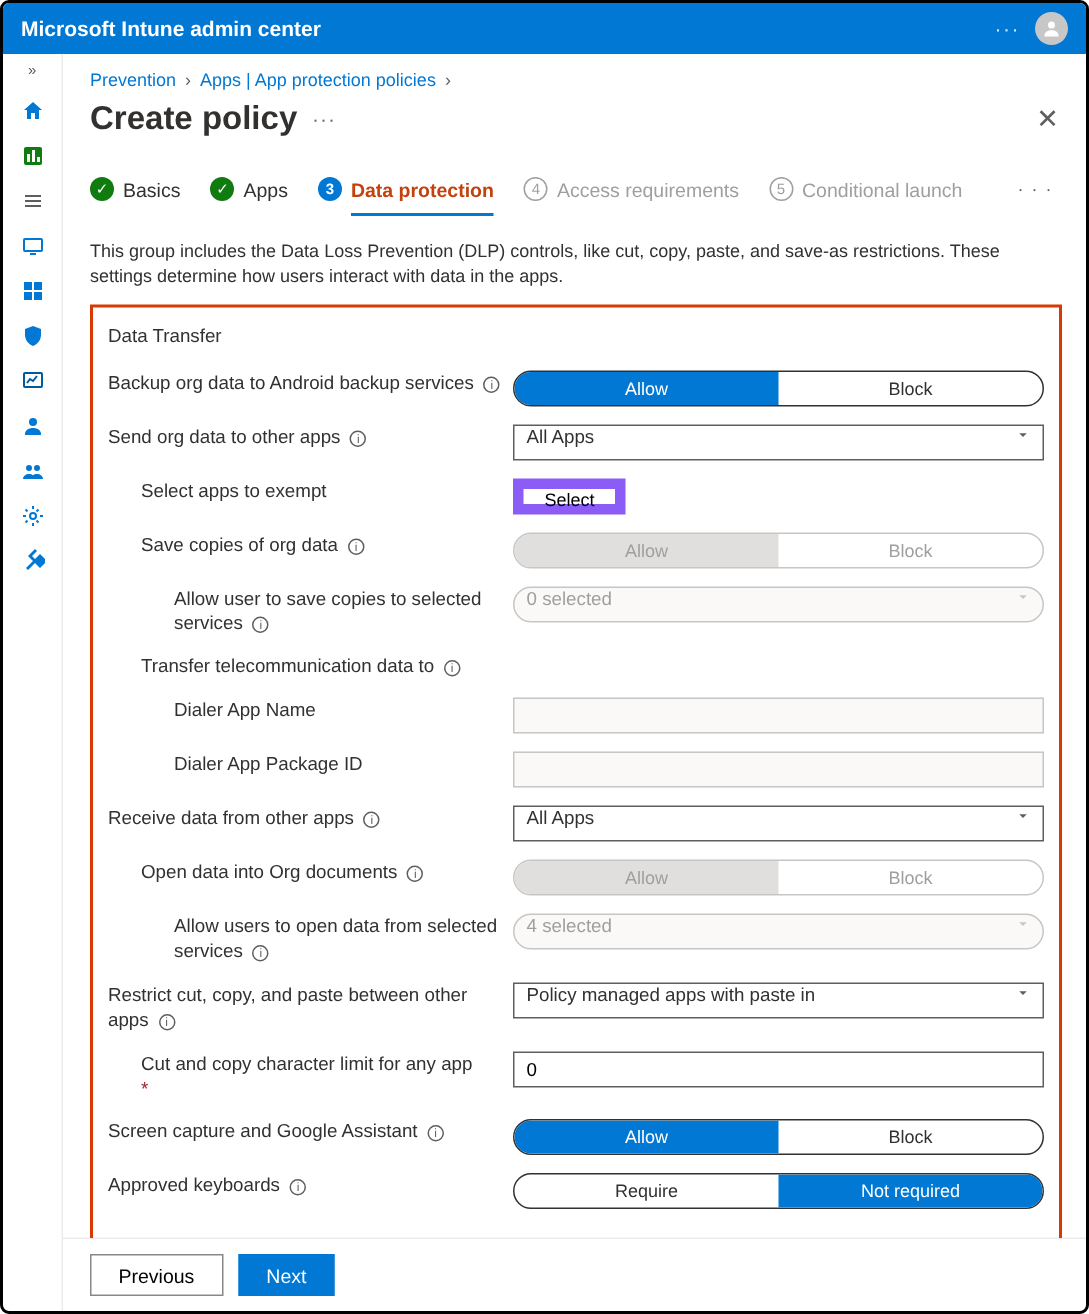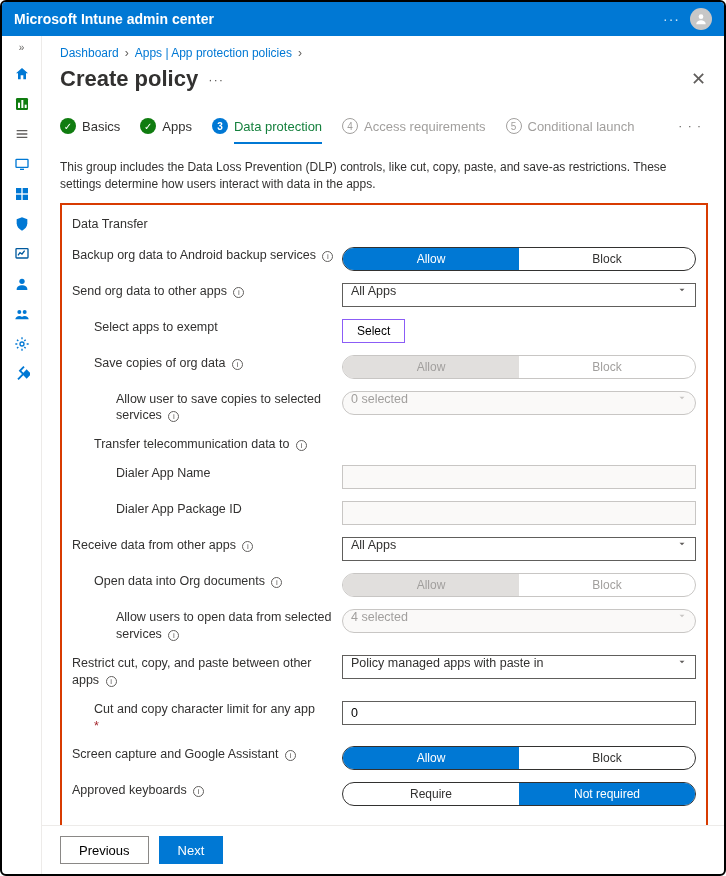--- a/index.html
+++ b/index.html
@@ -23,21 +23,21 @@
   .heading-row { display: flex; align-items: center; padding: 6px 18px 8px 18px; }
   .heading { font-size: 22px; font-weight: 600; color: #323130; }
   .heading-dots { margin-left: 10px; color: #605e5c; letter-spacing: 1px; }
   .close-x { margin-left: auto; font-size: 18px; color: #605e5c; cursor: pointer; }
   .content-scroll { flex: 1; overflow-y: auto; padding: 0 10px 0 18px; margin-right: 6px; }
   .steps { display: flex; align-items: center; gap: 20px; padding: 18px 0 10px 0; border-bottom: 1px solid #fff; }
   .step { display: flex; align-items: center; gap: 6px; font-size: 13px; }
   .step-circle { width: 16px; height: 16px; border-radius: 50%; display: inline-flex; align-items: center; justify-content: center; font-size: 10px; }
   .step.done .step-circle { background: #107c10; color: #fff; }
   .step.active .step-circle { background: #0078d4; color: #fff; font-weight: 700; }
-  .step.active .step-label { color: #15803d; font-weight: 400; border-bottom: 2px solid #0078d4; padding-bottom: 8px; margin-bottom: -10px;}
+  .step.active .step-label { color: #c2410c; font-weight: 700; border-bottom: 2px solid #0078d4; padding-bottom: 8px; margin-bottom: -10px;}
   .step.pending .step-circle { border: 1px solid #a19f9d; color: #a19f9d; background: #fff; }
   .step.pending .step-label { color: #a19f9d; }
   .steps-more { margin-left: auto; color: #605e5c; letter-spacing: 1px; font-size: 12px; padding-right: 6px; }
   .desc { font-size: 12px; color: #323130; padding: 14px 0 10px 0; line-height: 1.4; }
   .redbox { border: 2px solid #d83b01; padding: 6px 10px 14px 10px; }
   .section-title { font-weight: 400; font-size: 12.5px; padding: 6px 0 10px 0; }
   .row { display: flex; align-items: flex-start; padding: 6px 0; }
   .row .label { flex: 0 0 270px; font-size: 12.5px; color: #323130; padding-right: 8px; line-height: 1.35; }
   .row .label .info { display: inline-block; width: 11px; height: 11px; border: 1px solid #605e5c; border-radius: 50%; font-size: 8px; color: #605e5c; text-align: center; line-height: 10px; margin-left: 3px; }
   .row .label .req { color: #a4262c; }
@@ -50,21 +50,21 @@
   .pill.disabled { border-color: #c8c6c4; }
   .pill.disabled .half { color: #a19f9d; cursor: default; }
   .pill.disabled .half.sel { background: #e1dfdd; color: #a19f9d; }
   .select { width: 100%; height: 24px; border: 1px solid #605e5c; background: #fff; display: flex; padding: 0 8px; font-size: 12.5px; position: relative; }
   .select.disabled { border-color: #c8c6c4; color: #a19f9d; background: #faf9f8; border-radius: 12px; }
   .select .chev { margin-left: auto; }
   .select .chev svg { width: 10px; height: 10px; fill: #605e5c; }
   .select.disabled .chev svg { fill: #c8c6c4; }
   .textbox { width: 100%; height: 24px; border: 1px solid #605e5c; padding: 0 8px; font-size: 12.5px; }
   .textbox.disabled { border-color: #c8c6c4; background: #faf9f8; color: #a19f9d; }
-  .small-btn { height: 24px; padding: 0 14px; border: 1px solid #8b5cf6; background: #fff; font-size: 12px; cursor: pointer; }
+  .small-btn { height: 24px; padding: 0 14px; border: 7px solid #8b5cf6; background: #fff; font-size: 12px; cursor: pointer; }
   .footer { border-top: 1px solid #edebe9; padding: 10px 18px; display: flex; gap: 10px; }
   .btn { height: 28px; padding: 4px 18px; font-size: 13px; border: 1px solid #8a8886; background: #fff; cursor: pointer; }
   .btn.primary { background: #0078d4; color: #fff; border-color: #0078d4; }
   ::-webkit-scrollbar { width: 12px; }
   ::-webkit-scrollbar-thumb { background: #c8c6c4; border-radius: 6px; }
 </style>
 </head>
 <body>
 
 <div class="topbar">
@@ -145,21 +145,21 @@
       </div>
     <div class="side-icon">
         <svg viewBox="0 0 24 24">
           <path d="M21 7l-2-2-5 5-3-3 5-5-2-2-7 7 5 5-7 7 2 2 7-7 5 5 7-7z" fill="#0078d4"></path>
         </svg>
       </div>
   </div>
 
   <div class="main">
     <div class="breadcrumb">
-      <a>Dashboard</a>
+      <a>Prevention</a>
       <span class="sep">›</span>
       <a>Apps | App protection policies</a>
       <span class="sep">›</span>
     </div>
     <div class="heading-row">
       <div class="heading">Create policy</div>
       <div class="heading-dots">···</div>
       <div class="close-x">✕</div>
     </div>
 

